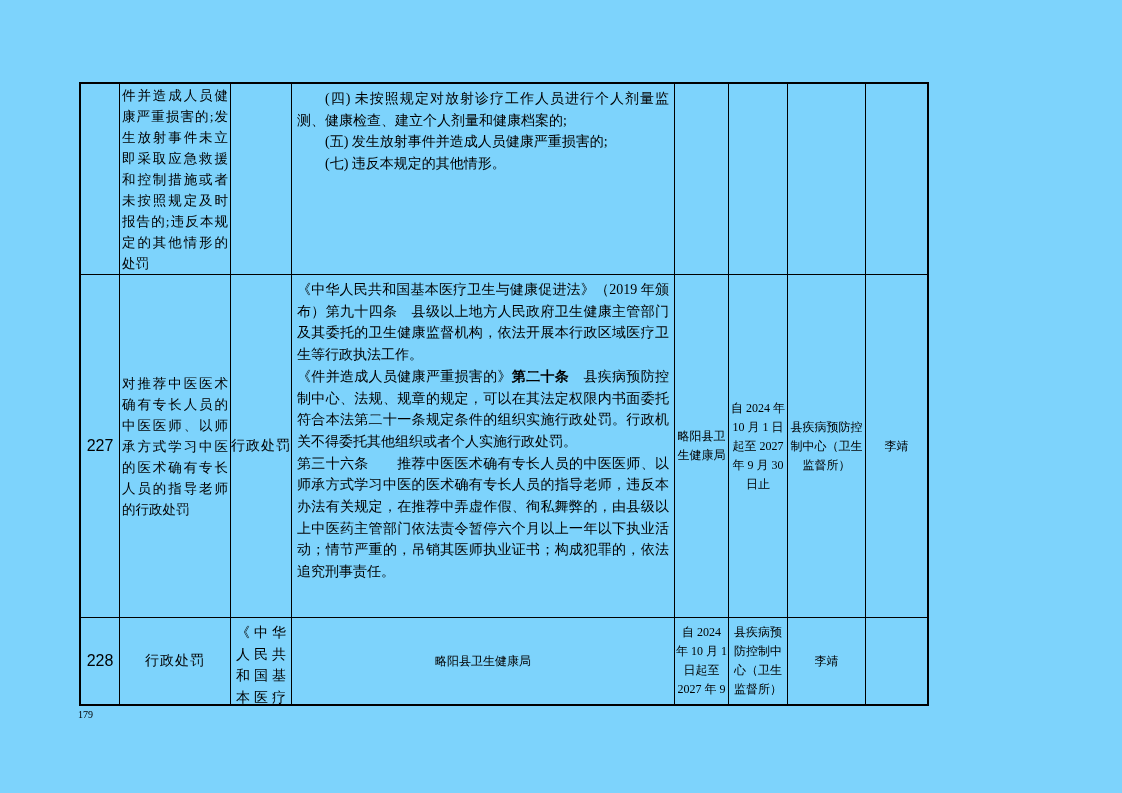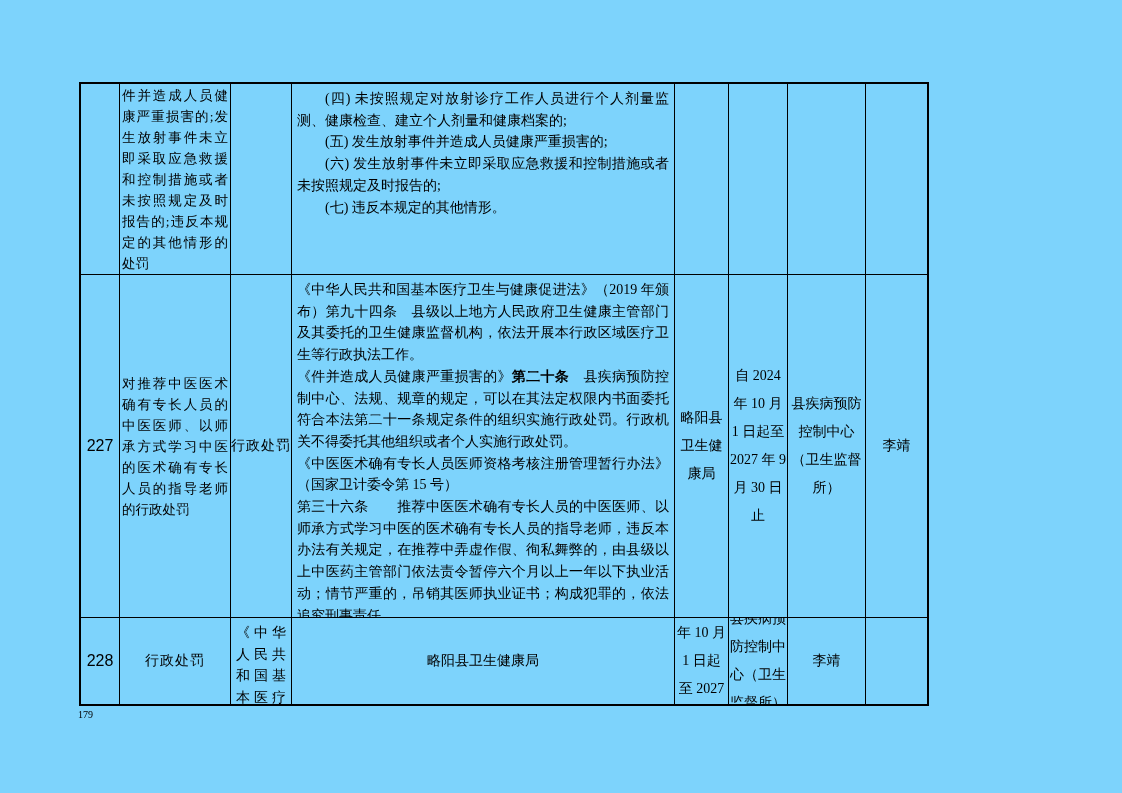--- a/index.html
+++ b/index.html
@@ -75,22 +75,22 @@
   }
   .c-legal p.indent {
     text-indent: 2em;
   }
   .c-legal b { font-weight: bold; }
   .c-mid {
     display: flex;
     align-items: center;
     justify-content: center;
     text-align: center;
-    font-size: 14px;
-    line-height: 28px;
+    font-size: 12px;
+    line-height: 19px;
     padding: 0 1px;
   }
   .page-num {
     position: absolute;
     left: 78px;
     top: 709px;
     font-family: Liberation Serif, serif;
     font-size: 10px;
   }
 </style>
@@ -102,37 +102,35 @@
   <div class="doc-table">
 
     <div class="c c-id"></div>
     <div class="c c-name">
       <div class="name-text">件并造成人员健康严重损害的;发生放射事件未立即采取应急救援和控制措施或者未按照规定及时报告的;违反本规定的其他情形的处罚</div>
     </div>
     <div class="c c-type"></div>
     <div class="c c-legal">
       <p class="indent">(四) 未按照规定对放射诊疗工作人员进行个人剂量监测、健康检查、建立个人剂量和健康档案的;</p>
       <p class="indent">(五) 发生放射事件并造成人员健康严重损害的;</p>
-      <p class="indent">(六) 发生放射事件未立即采取应急救援和控制措施或者未按照规定及时报告的;</p>
       <p class="indent">(七) 违反本规定的其他情形。</p>
     </div>
     <div class="c c-mid"></div>
     <div class="c c-mid"></div>
     <div class="c c-mid"></div>
     <div class="c c-mid"></div>
 
     <div class="c c-id">227</div>
     <div class="c c-name">
       <div class="name-text">对推荐中医医术确有专长人员的中医医师、以师承方式学习中医的医术确有专长人员的指导老师的行政处罚</div>
     </div>
     <div class="c c-type">行政处罚</div>
     <div class="c c-legal">
       <p>《中华人民共和国基本医疗卫生与健康促进法》（2019 年颁布）第九十四条　县级以上地方人民政府卫生健康主管部门及其委托的卫生健康监督机构，依法开展本行政区域医疗卫生等行政执法工作。</p>
       <p><span>《件并造成人员健康严重损害的》</span><b>第二十条</b><span>　县疾病预防控制中心、法规、规章的规定，可以在其法定权限内书面委托符合本法第二十一条规定条件的组织实施行政处罚。行政机关不得委托其他组织或者个人实施行政处罚。</span></p>
-      <p>《中医医术确有专长人员医师资格考核注册管理暂行办法》　（国家卫计委令第 15 号）</p>
       <p>第三十六条　　推荐中医医术确有专长人员的中医医师、以师承方式学习中医的医术确有专长人员的指导老师，违反本办法有关规定，在推荐中弄虚作假、徇私舞弊的，由县级以上中医药主管部门依法责令暂停六个月以上一年以下执业活动；情节严重的，吊销其医师执业证书；构成犯罪的，依法追究刑事责任。</p>
     </div>
     <div class="c c-mid">略阳县卫生健康局</div>
     <div class="c c-mid">自 2024 年 10 月 1 日起至 2027 年 9 月 30 日止</div>
     <div class="c c-mid">县疾病预防控制中心（卫生监督所）</div>
     <div class="c c-mid">李靖</div>
 
     <div class="c c-id">228</div>
     <div class="c c-type">行政处罚</div>
     <div class="c c-legal">

